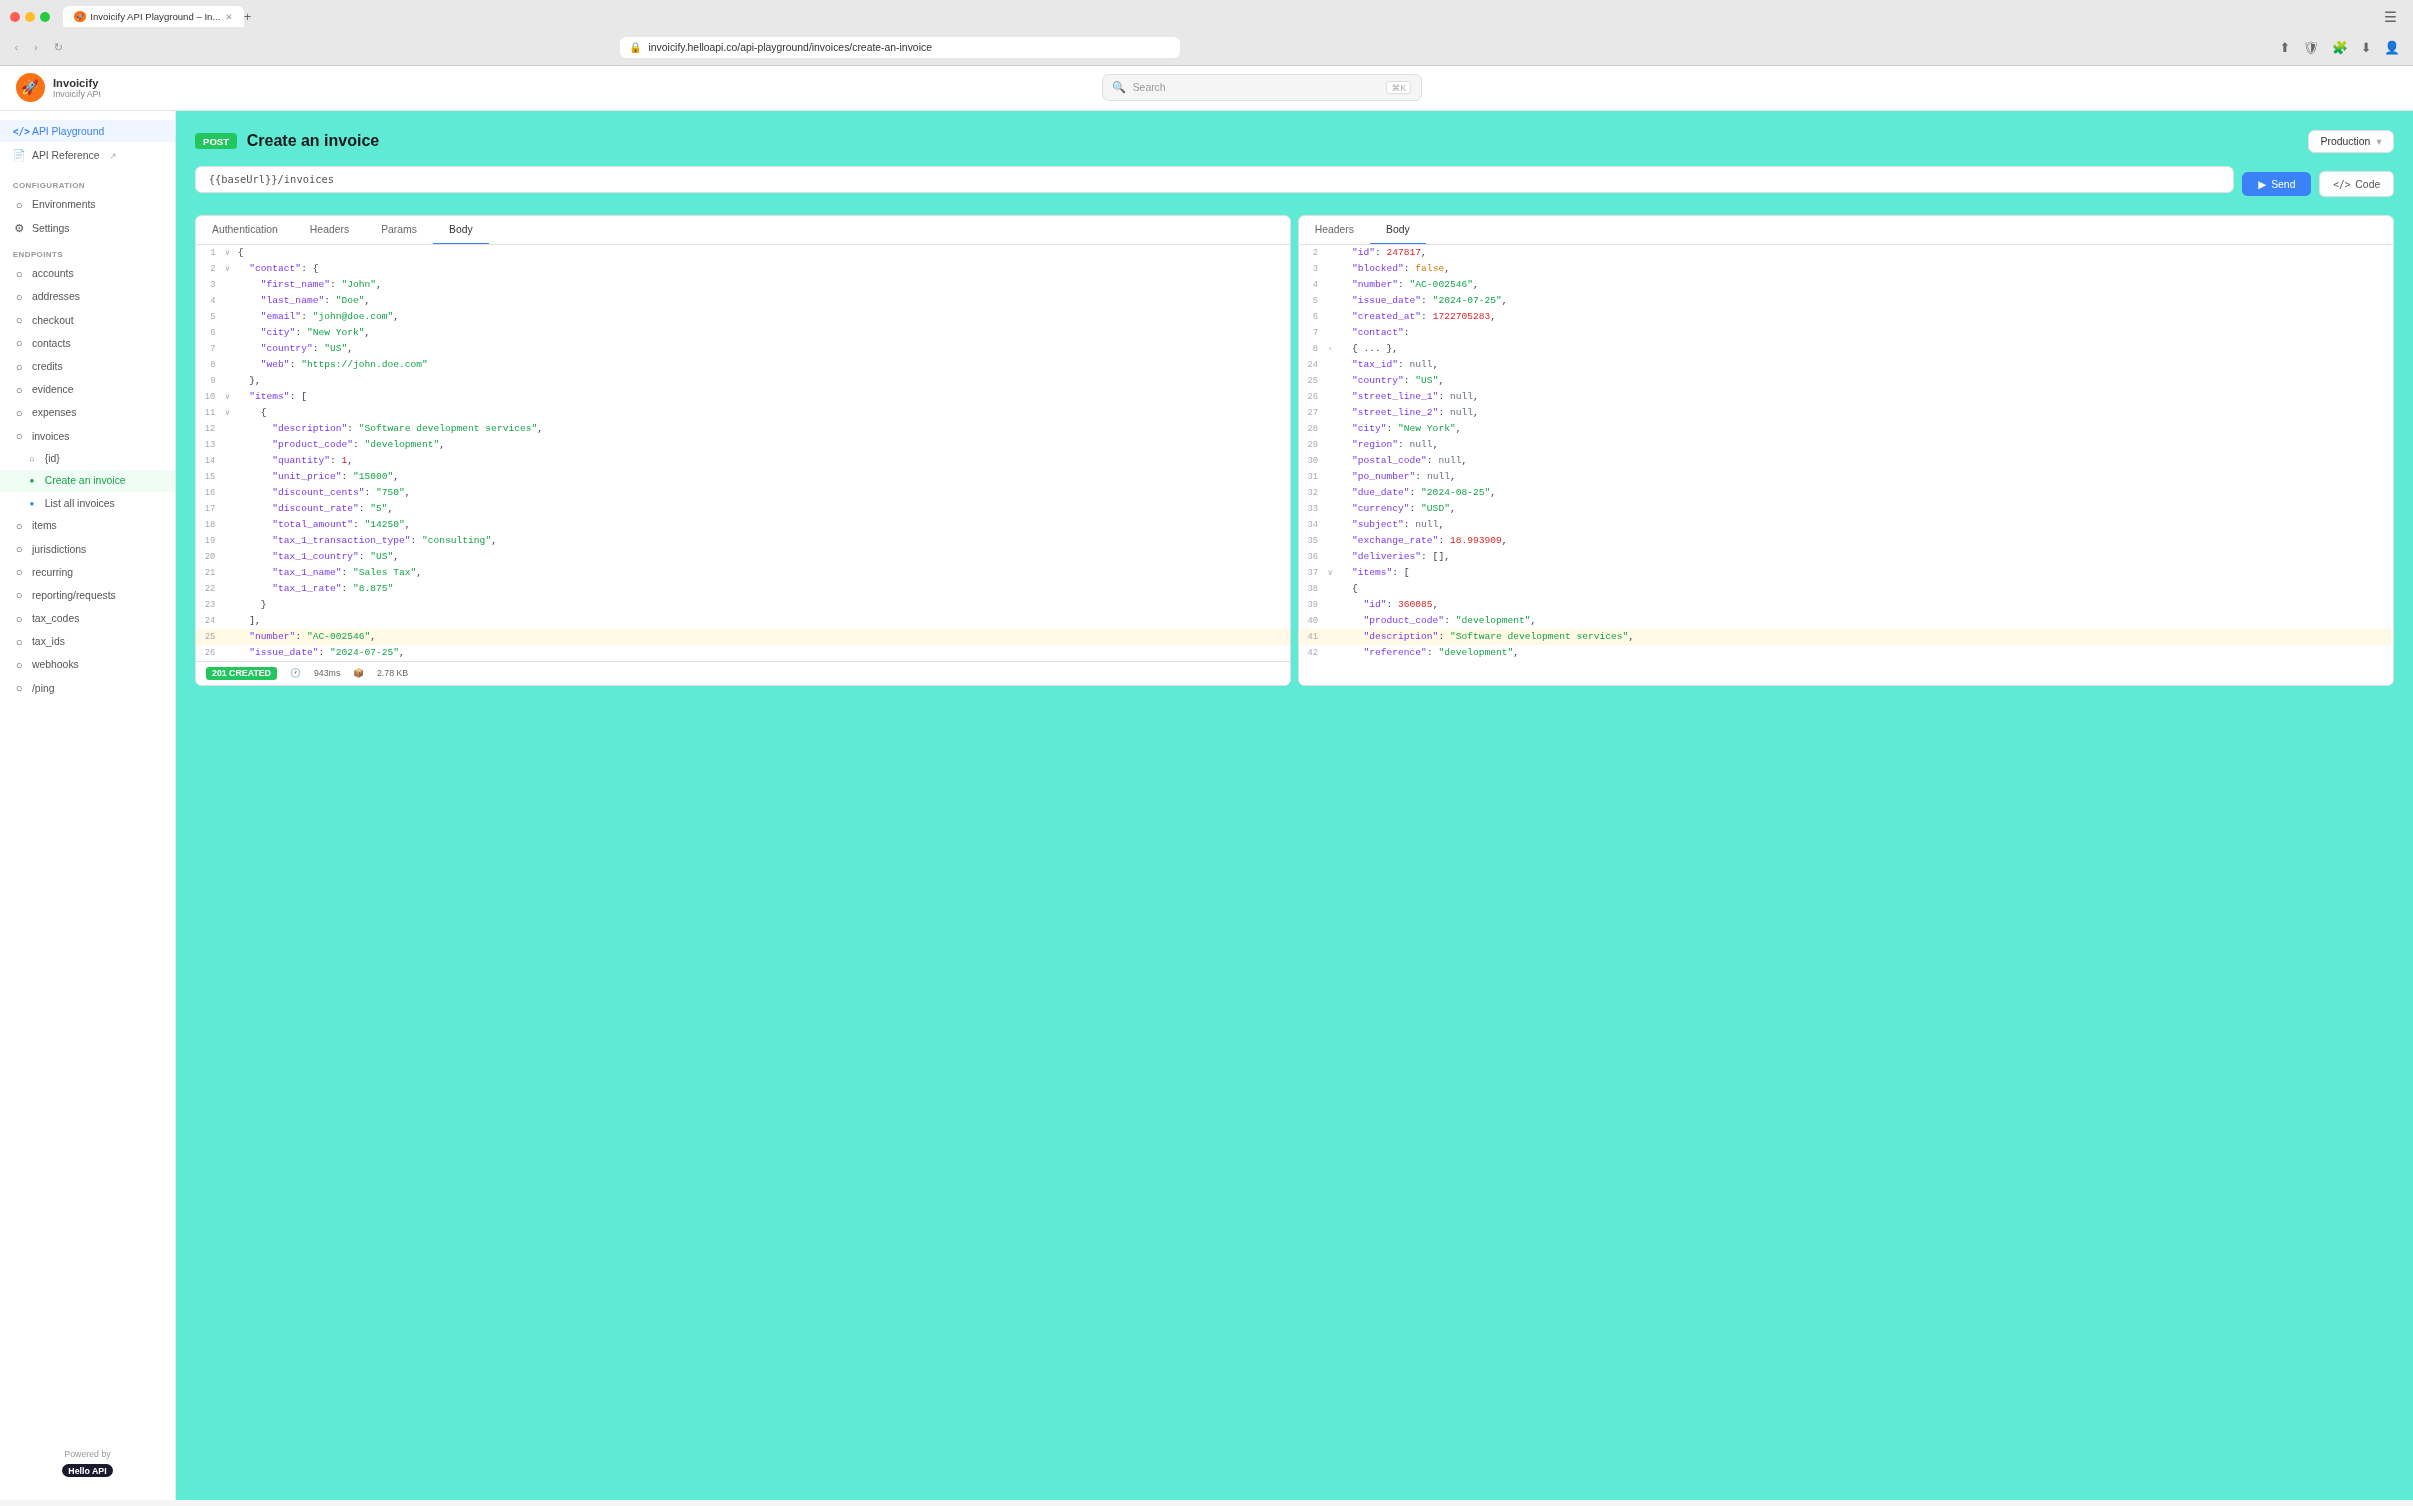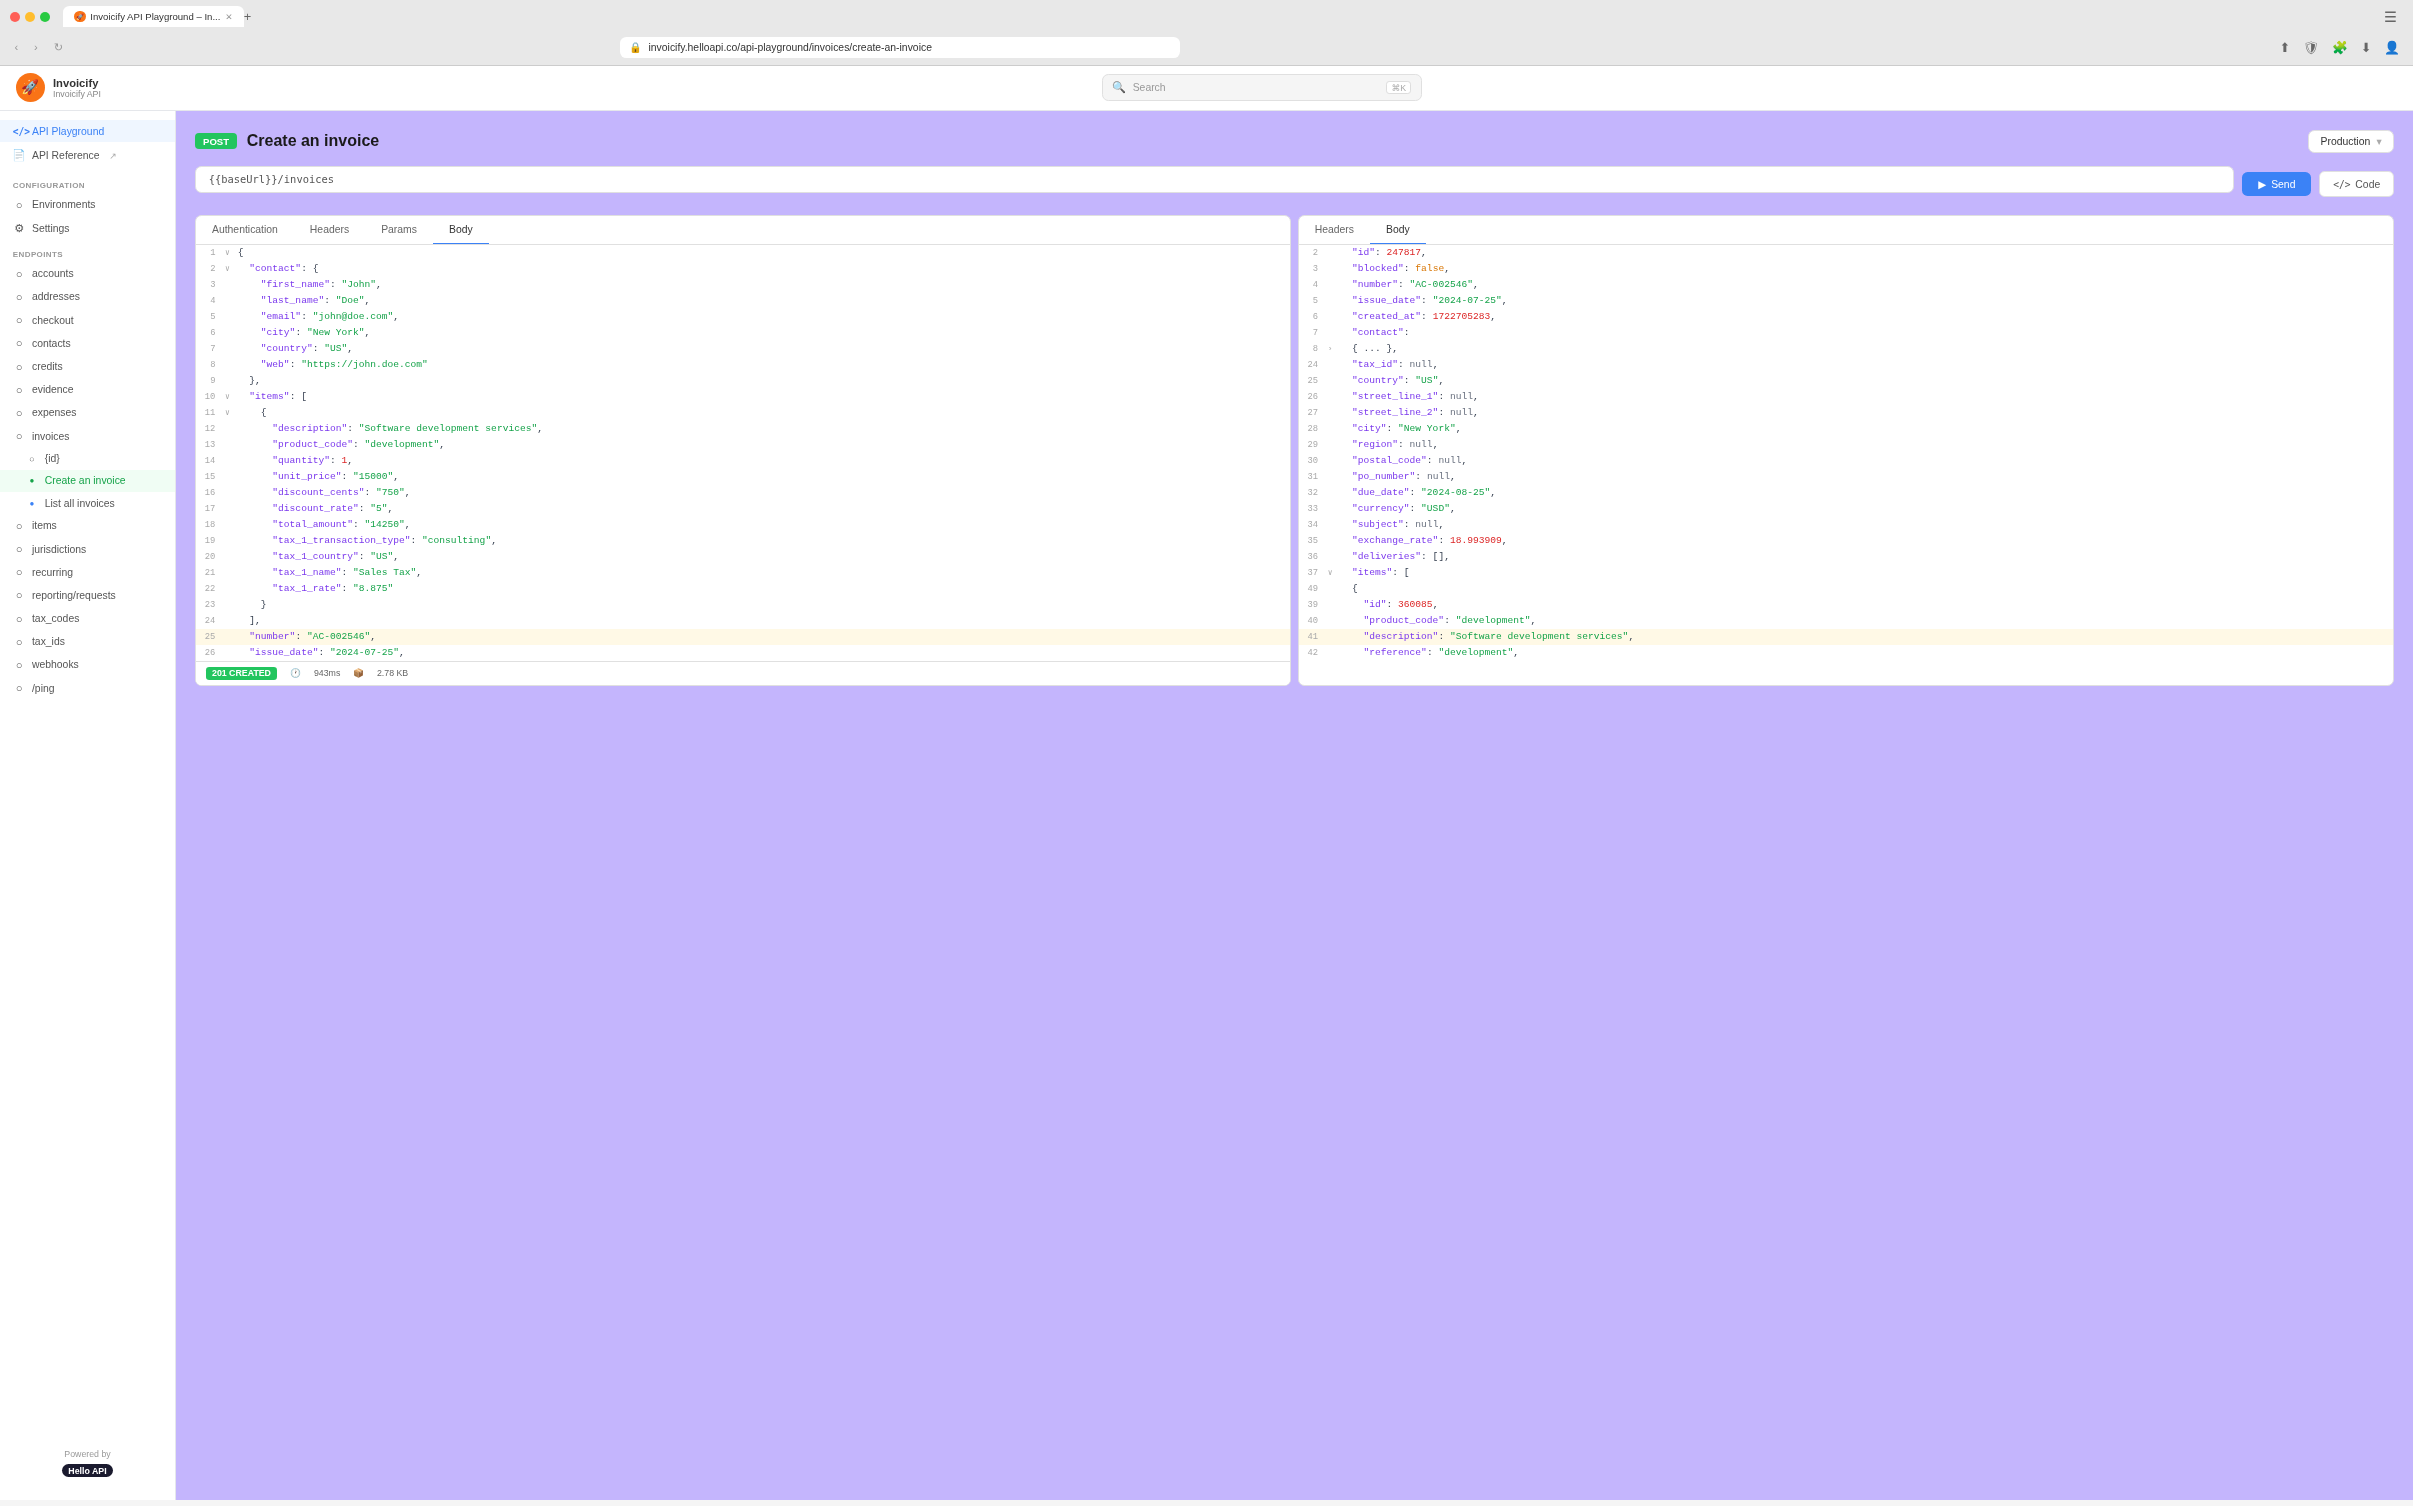--- a/index.html
+++ b/index.html
@@ -48,21 +48,21 @@
     .sidebar-section-title { font-size: 8px; font-weight: 600; color: #999; text-transform: uppercase; letter-spacing: 0.4px; padding: 6.4px 12.8px 3.2px; }
     .sidebar-item { display: flex; align-items: center; gap: 6.4px; padding: 5.6px 12.8px; cursor: pointer; color: #555; font-size: 10.4px; border-radius: 0; }
     .sidebar-item.active { background: #eff6ff; color: #3b82f6; font-weight: 500; }
     .sidebar-item.active-green { background: #f0fdf4; color: #16a34a; font-weight: 500; }
     .sidebar-icon { font-size: 11.2px; width: 12.8px; text-align: center; }
     .sidebar-sub { padding-left: 25.6px; }
     .sidebar-powered { padding: 12.8px; font-size: 8.8px; color: #999; margin-top: auto; display: flex; align-items: center; gap: 4.8px; flex-direction: column; }
     .hello-api-badge { background: #1a1a2e; color: white; padding: 1.6px 6.4px; border-radius: 9.6px; font-size: 8.8px; font-weight: 600; }
 
     
-    .content { flex: 1; overflow-y: auto; background: #c4b5fd; padding: 19px; }
+    .content { flex: 1; overflow-y: auto; background: #5eead4; padding: 19px; }
     
     
     .page-header { display: flex; align-items: center; justify-content: space-between; margin-bottom: 12.8px; }
     .page-title-row { display: flex; align-items: center; gap: 9.6px; }
     .post-badge { background: #22c55e; color: white; padding: 2.4px 8px; border-radius: 4px; font-size: 9.6px; font-weight: 700; }
     .page-title { font-size: 16px; font-weight: 600; color: #1a1a1a; }
     .env-selector { display: flex; align-items: center; gap: 6.4px; border: 0.8px solid #e0e0e0; border-radius: 6.4px; padding: 4.8px 11.2px; background: white; cursor: pointer; font-size: 10.4px; }
     
     
     .url-bar { background: white; border: 0.8px solid #e0e0e0; border-radius: 6.4px; padding: 6.4px 12.8px; font-family: monospace; font-size: 10.4px; color: #555; margin-bottom: 9.6px; display: flex; align-items: center; justify-content: space-between; }
@@ -555,21 +555,21 @@
               <span class="line-num">36</span>
               <span class="line-toggle"></span>
               <span class="line-content">  <span class="j-key">"deliveries"</span><span class="j-punct">: [],</span></span>
             </div>
             <div class="code-line">
               <span class="line-num">37</span>
               <span class="line-toggle">∨</span>
               <span class="line-content">  <span class="j-key">"items"</span><span class="j-punct">: [</span></span>
             </div>
             <div class="code-line">
-              <span class="line-num">49</span>
+              <span class="line-num">38</span>
               <span class="line-toggle"></span>
               <span class="line-content">  <span class="j-punct">{</span></span>
             </div>
             <div class="code-line">
               <span class="line-num">39</span>
               <span class="line-toggle"></span>
               <span class="line-content">    <span class="j-key">"id"</span><span class="j-punct">: </span><span class="j-num">360085</span><span class="j-punct">,</span></span>
             </div>
             <div class="code-line">
               <span class="line-num">40</span>

